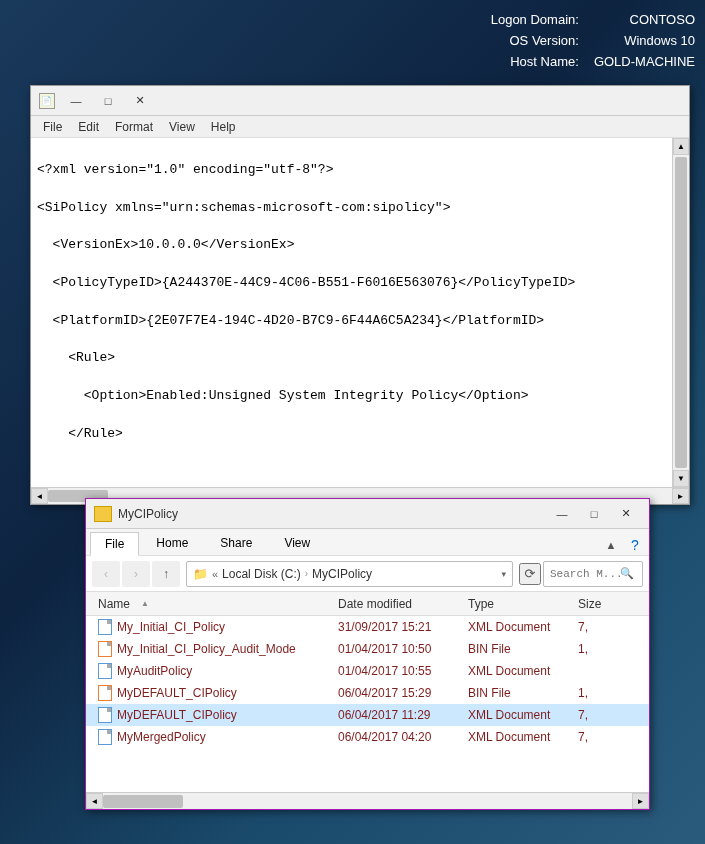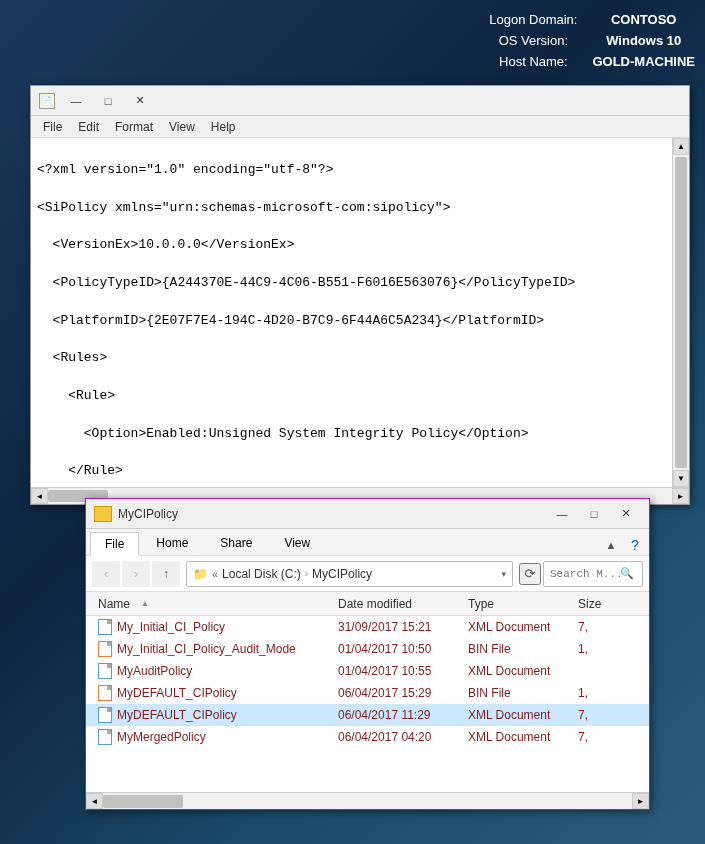--- a/index.html
+++ b/index.html
@@ -13,29 +13,29 @@
     }
 
     
     .top-info {
       position: absolute;
       top: 10px;
       right: 10px;
       color: white;
       font-size: 13px;
       line-height: 1.6;
-      text-align: center;
+      text-align: right;
     }
     .top-info-table {
       display: grid;
       grid-template-columns: auto auto;
       column-gap: 15px;
     }
     .top-info-label { font-weight: normal; }
-    .top-info-value { font-weight: bold; }
+    .top-info-value { font-weight: normal; }
 
     
     .notepad-window {
       position: absolute;
       top: 85px;
       left: 30px;
       width: 660px;
       height: 420px;
       background: white;
       border: 1px solid #999;
@@ -496,21 +496,20 @@
       <span class="menu-item">Help</span>
     </div>
 
     <div class="notepad-content">
       <div class="notepad-textarea">
 <span class="line">&lt;?xml version="1.0" encoding="utf-8"?&gt;</span>
 <span class="line">&lt;SiPolicy xmlns="urn:schemas-microsoft-com:sipolicy"&gt;</span>
 <span class="line">  &lt;VersionEx&gt;10.0.0.0&lt;/VersionEx&gt;</span>
 <span class="line">  &lt;PolicyTypeID&gt;{A244370E-44C9-4C06-B551-F6016E563076}&lt;/PolicyTypeID&gt;</span>
 <span class="line">  &lt;PlatformID&gt;{2E07F7E4-194C-4D20-B7C9-6F44A6C5A234}&lt;/PlatformID&gt;</span>
-<span class="line">  &lt;Rules&gt;</span>
 <span class="line">    &lt;Rule&gt;</span>
 <span class="line">      &lt;Option&gt;Enabled:Unsigned System Integrity Policy&lt;/Option&gt;</span>
 <span class="line">    &lt;/Rule&gt;</span>
 
 
 
 
 
 
 

